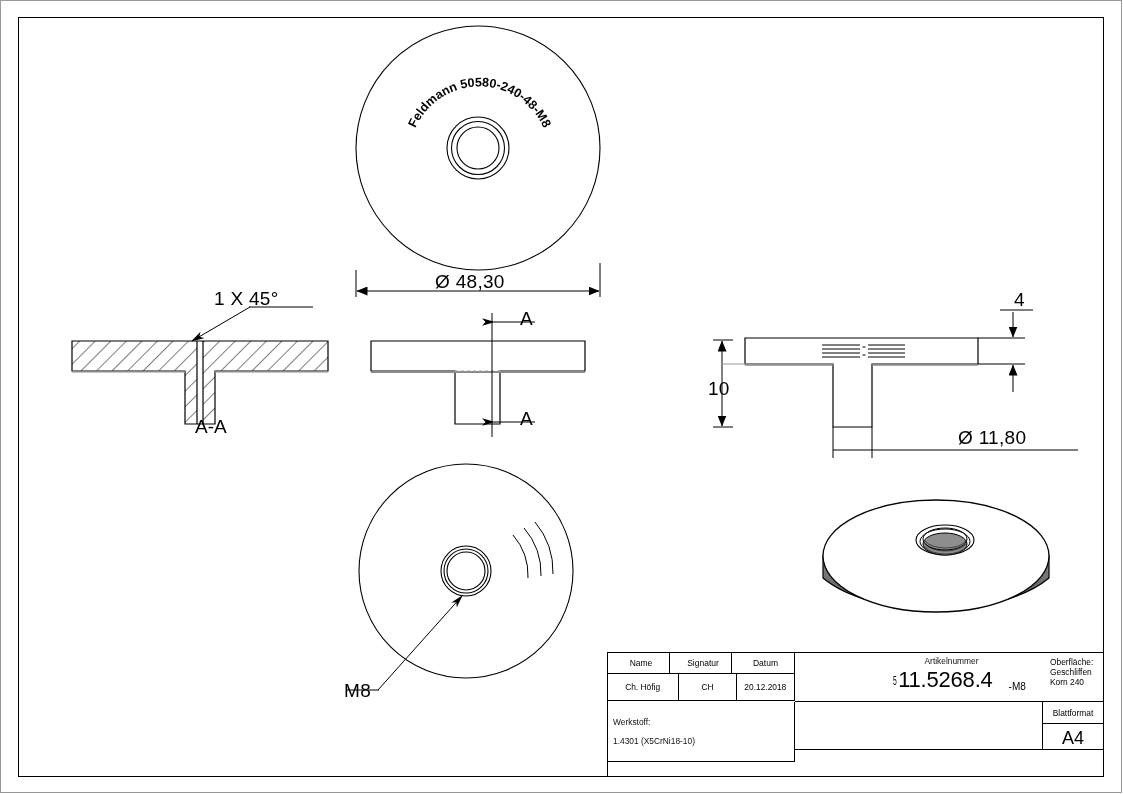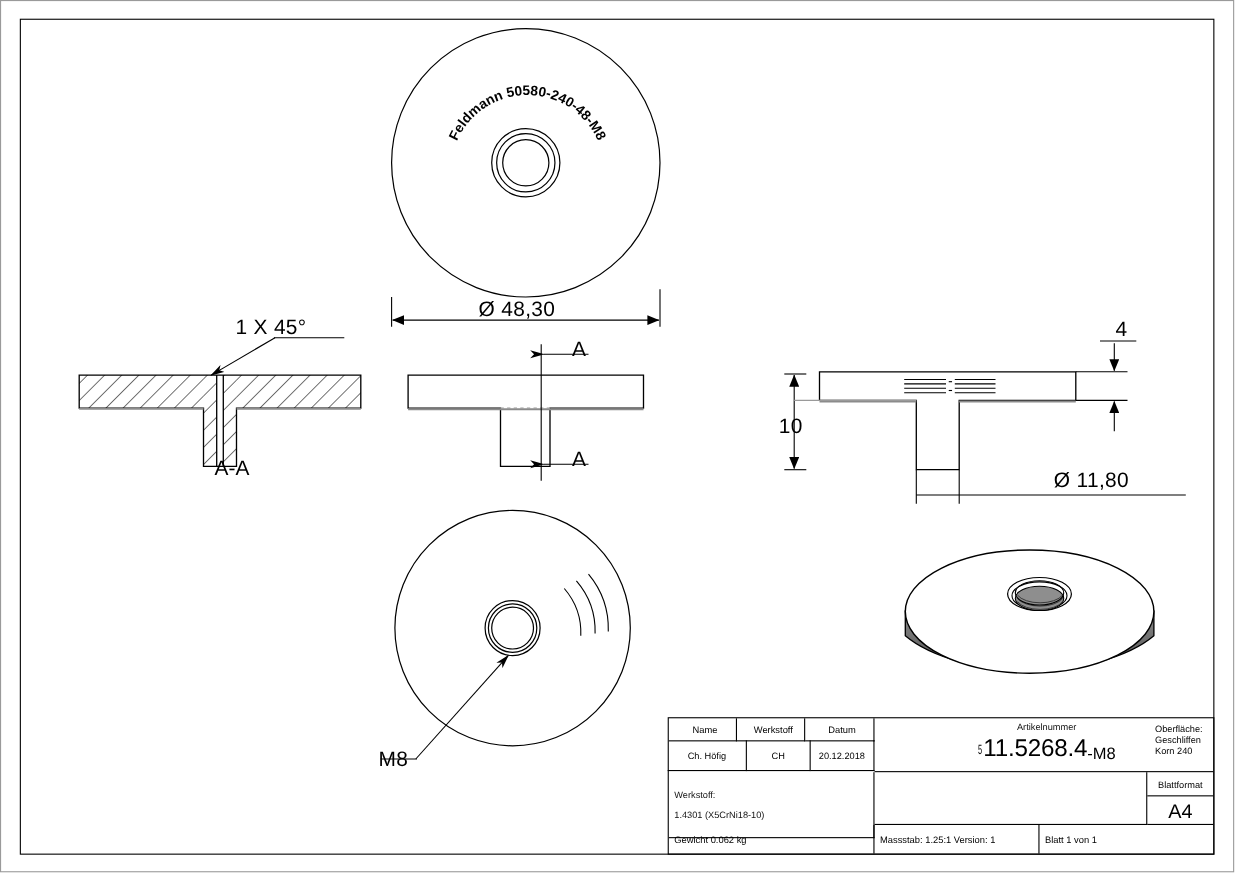--- a/index.html
+++ b/index.html
@@ -95,24 +95,24 @@
     transform-origin: left bottom;
     margin-right: 0px;
     position: relative;
     top: -1px;
   }
   #artikel-main {
     font-size: 22px;
     letter-spacing: -0.2px;
   }
   #artikel-suffix {
-    font-size: 15px;
+    font-size: 10px;
     position: relative;
     top: 3px;
-    left: 0px;
+    left: 16px;
   }
   #oberflaeche {
     position: absolute;
     left: 255px;
     top: 4px;
     font-size: 8.4px;
   }
   #blattformat-col {
     width: 60px;
     box-sizing: border-box;
@@ -311,21 +311,21 @@
   <div class="lbl dim-text" style="left:1014px; top:289px;">4</div>
   <div class="lbl dim-text" style="left:708px; top:378px;">10</div>
   <div class="lbl dim-text" style="left:958px; top:427px;">Ø 11,80</div>
 
   <div class="lbl dim-text" style="left:344px; top:680px;">M8</div>
 
   <div id="title-block">
 
     <div class="row" style="height:49px;">
       <div class="cell br bb ctr" style="width:62px;height:21px;">Name</div>
-      <div class="cell br bb ctr" style="width:62px;height:21px;">Werkstoff</div>
+      <div class="cell br bb ctr" style="width:62px;height:21px;">Signatur</div>
       <div class="cell br bb ctr" style="width:63px;height:21px;">Datum</div>
       <div class="cell bb" id="artikel-cell" style="flex:1;height:49px;position:relative;">
         <span class="tb-label">Artikelnummer</span>
         <span id="oberflaeche">Oberfläche:   Geschliffen Korn 240</span>
         <span id="artikel-number-wrap">
           <span id="artikel-prefix">5</span>
           <span id="artikel-main">11.5268.4</span>
           <span id="artikel-suffix">-M8</span>
         </span>
       </div>
@@ -338,25 +338,20 @@
         <span class="tb-label" style="margin-bottom:9px;">Werkstoff:</span>
         <span class="tb-val">1.4301 (X5CrNi18-10)</span>
       </div>
       <div class="cell br bb" style="flex:1;height:48px;"></div>
       <div id="blattformat-col" class="bb">
         <div id="blattformat-label">Blattformat</div>
         <div id="blattformat-value">A4</div>
       </div>
     </div>
 
-    <div class="row" style="height:26px;">
-      <div class="cell br" style="width:187px;height:26px;">Gewicht 0.062 kg</div>
-      <div class="cell br" style="width:150px;height:26px;">Massstab: 1.25:1    Version: 1</div>
-      <div class="cell" style="flex:1;height:26px;">Blatt 1 von 1</div>
-    </div>
   </div>
 
   <div style="position:absolute;left:607px;top:673px;width:188px;height:28px;display:flex;">
     <div style="width:78px;display:flex;align-items:center;justify-content:center;font-size:8.4px;border-right:1.1px solid #000;border-bottom:1.1px solid #000;box-sizing:border-box;height:28px;">Ch. Höfig</div>
     <div style="width:62px;display:flex;align-items:center;justify-content:center;font-size:8.4px;border-right:1.1px solid #000;border-bottom:1.1px solid #000;box-sizing:border-box;height:28px;">CH</div>
     <div style="width:63px;display:flex;align-items:center;justify-content:center;font-size:8.4px;border-right:1.1px solid #000;border-bottom:1.1px solid #000;box-sizing:border-box;height:28px;">20.12.2018</div>
   </div>
 
 </div>
 

